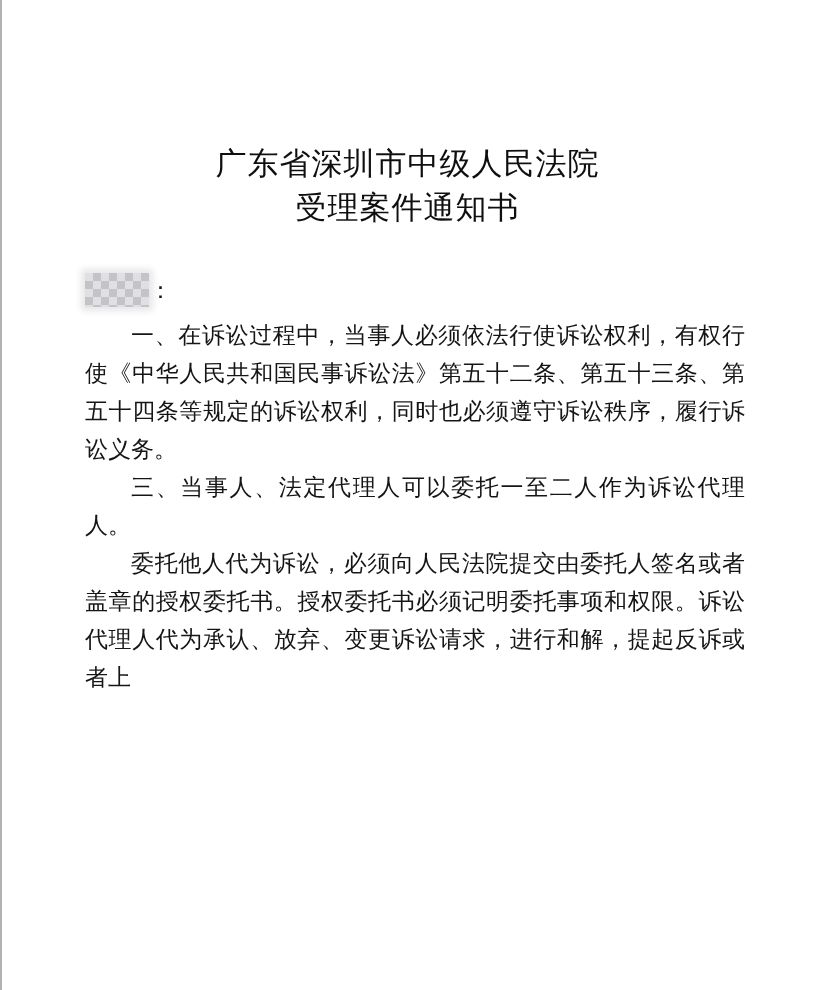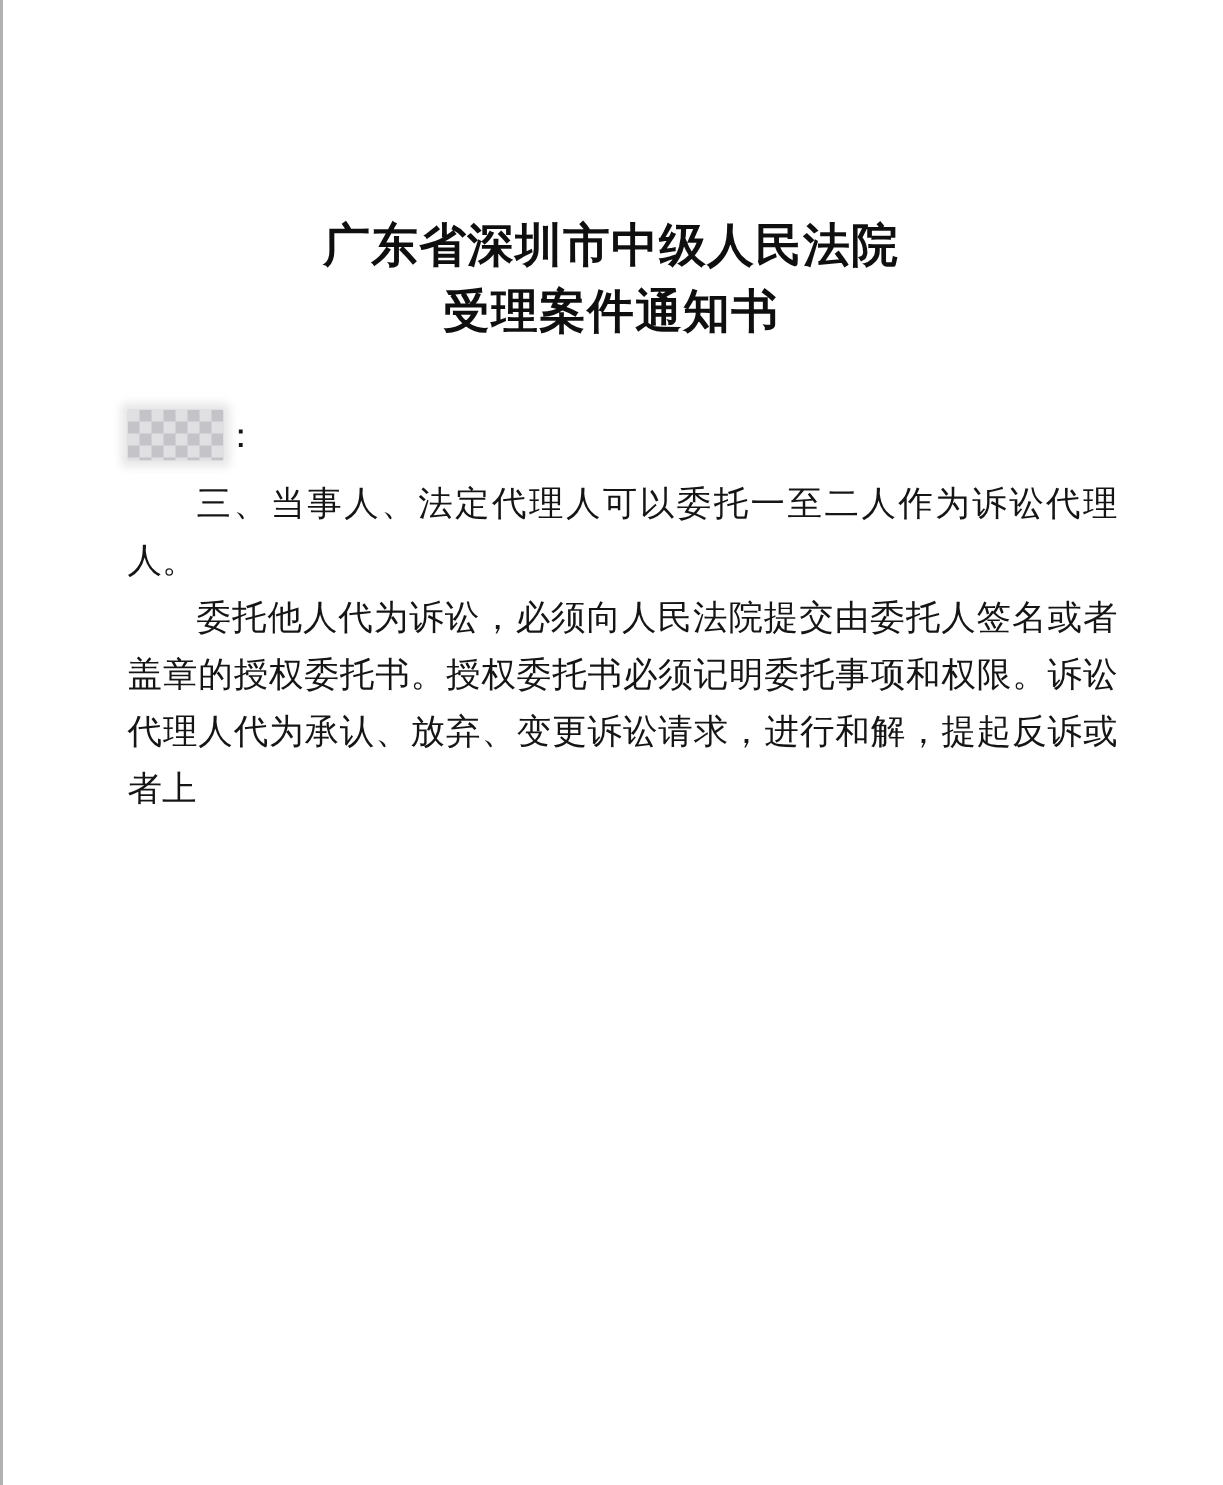--- a/index.html
+++ b/index.html
@@ -24,21 +24,21 @@
     top: 0;
     width: 2px;
     height: 990px;
     background: #b2b2b5;
   }
   .doc-title {
     margin: 0;
     text-align: center;
     font-size: 31px;
     line-height: 44px;
-    font-weight: 700;
+    font-weight: 400;
     letter-spacing: 1px;
     color: #0f0f0f;
   }
   .content {
     width: 660px;
     margin: 0 0 0 85px;
     font-size: 23px;
   }
   .case-line {
     margin-top: 22px;
@@ -100,17 +100,18 @@
   <div class="doc-title">广东省深圳市中级人民法院</div>
   <div class="doc-title">受理案件通知书</div>
 
   <div class="content">
 
     <div class="addressee-line">
       <span class="mosaic mosaic-name"></span><span>：</span>
     </div>
 
     <div class="body-text">
+      <p>一、在诉讼过程中，当事人必须依法行使诉讼权利，有权行使《中华人民共和国民事诉讼法》第五十二条、第五十三条、第五十四条等规定的诉讼权利，同时也必须遵守诉讼秩序，履行诉讼义务。</p>
       <p>三、当事人、法定代理人可以委托一至二人作为诉讼代理人。</p>
       <p>委托他人代为诉讼，必须向人民法院提交由委托人签名或者盖章的授权委托书。授权委托书必须记明委托事项和权限。诉讼代理人代为承认、放弃、变更诉讼请求，进行和解，提起反诉或者上</p>
     </div>
   </div>
 </div>
 
 </body></html>

